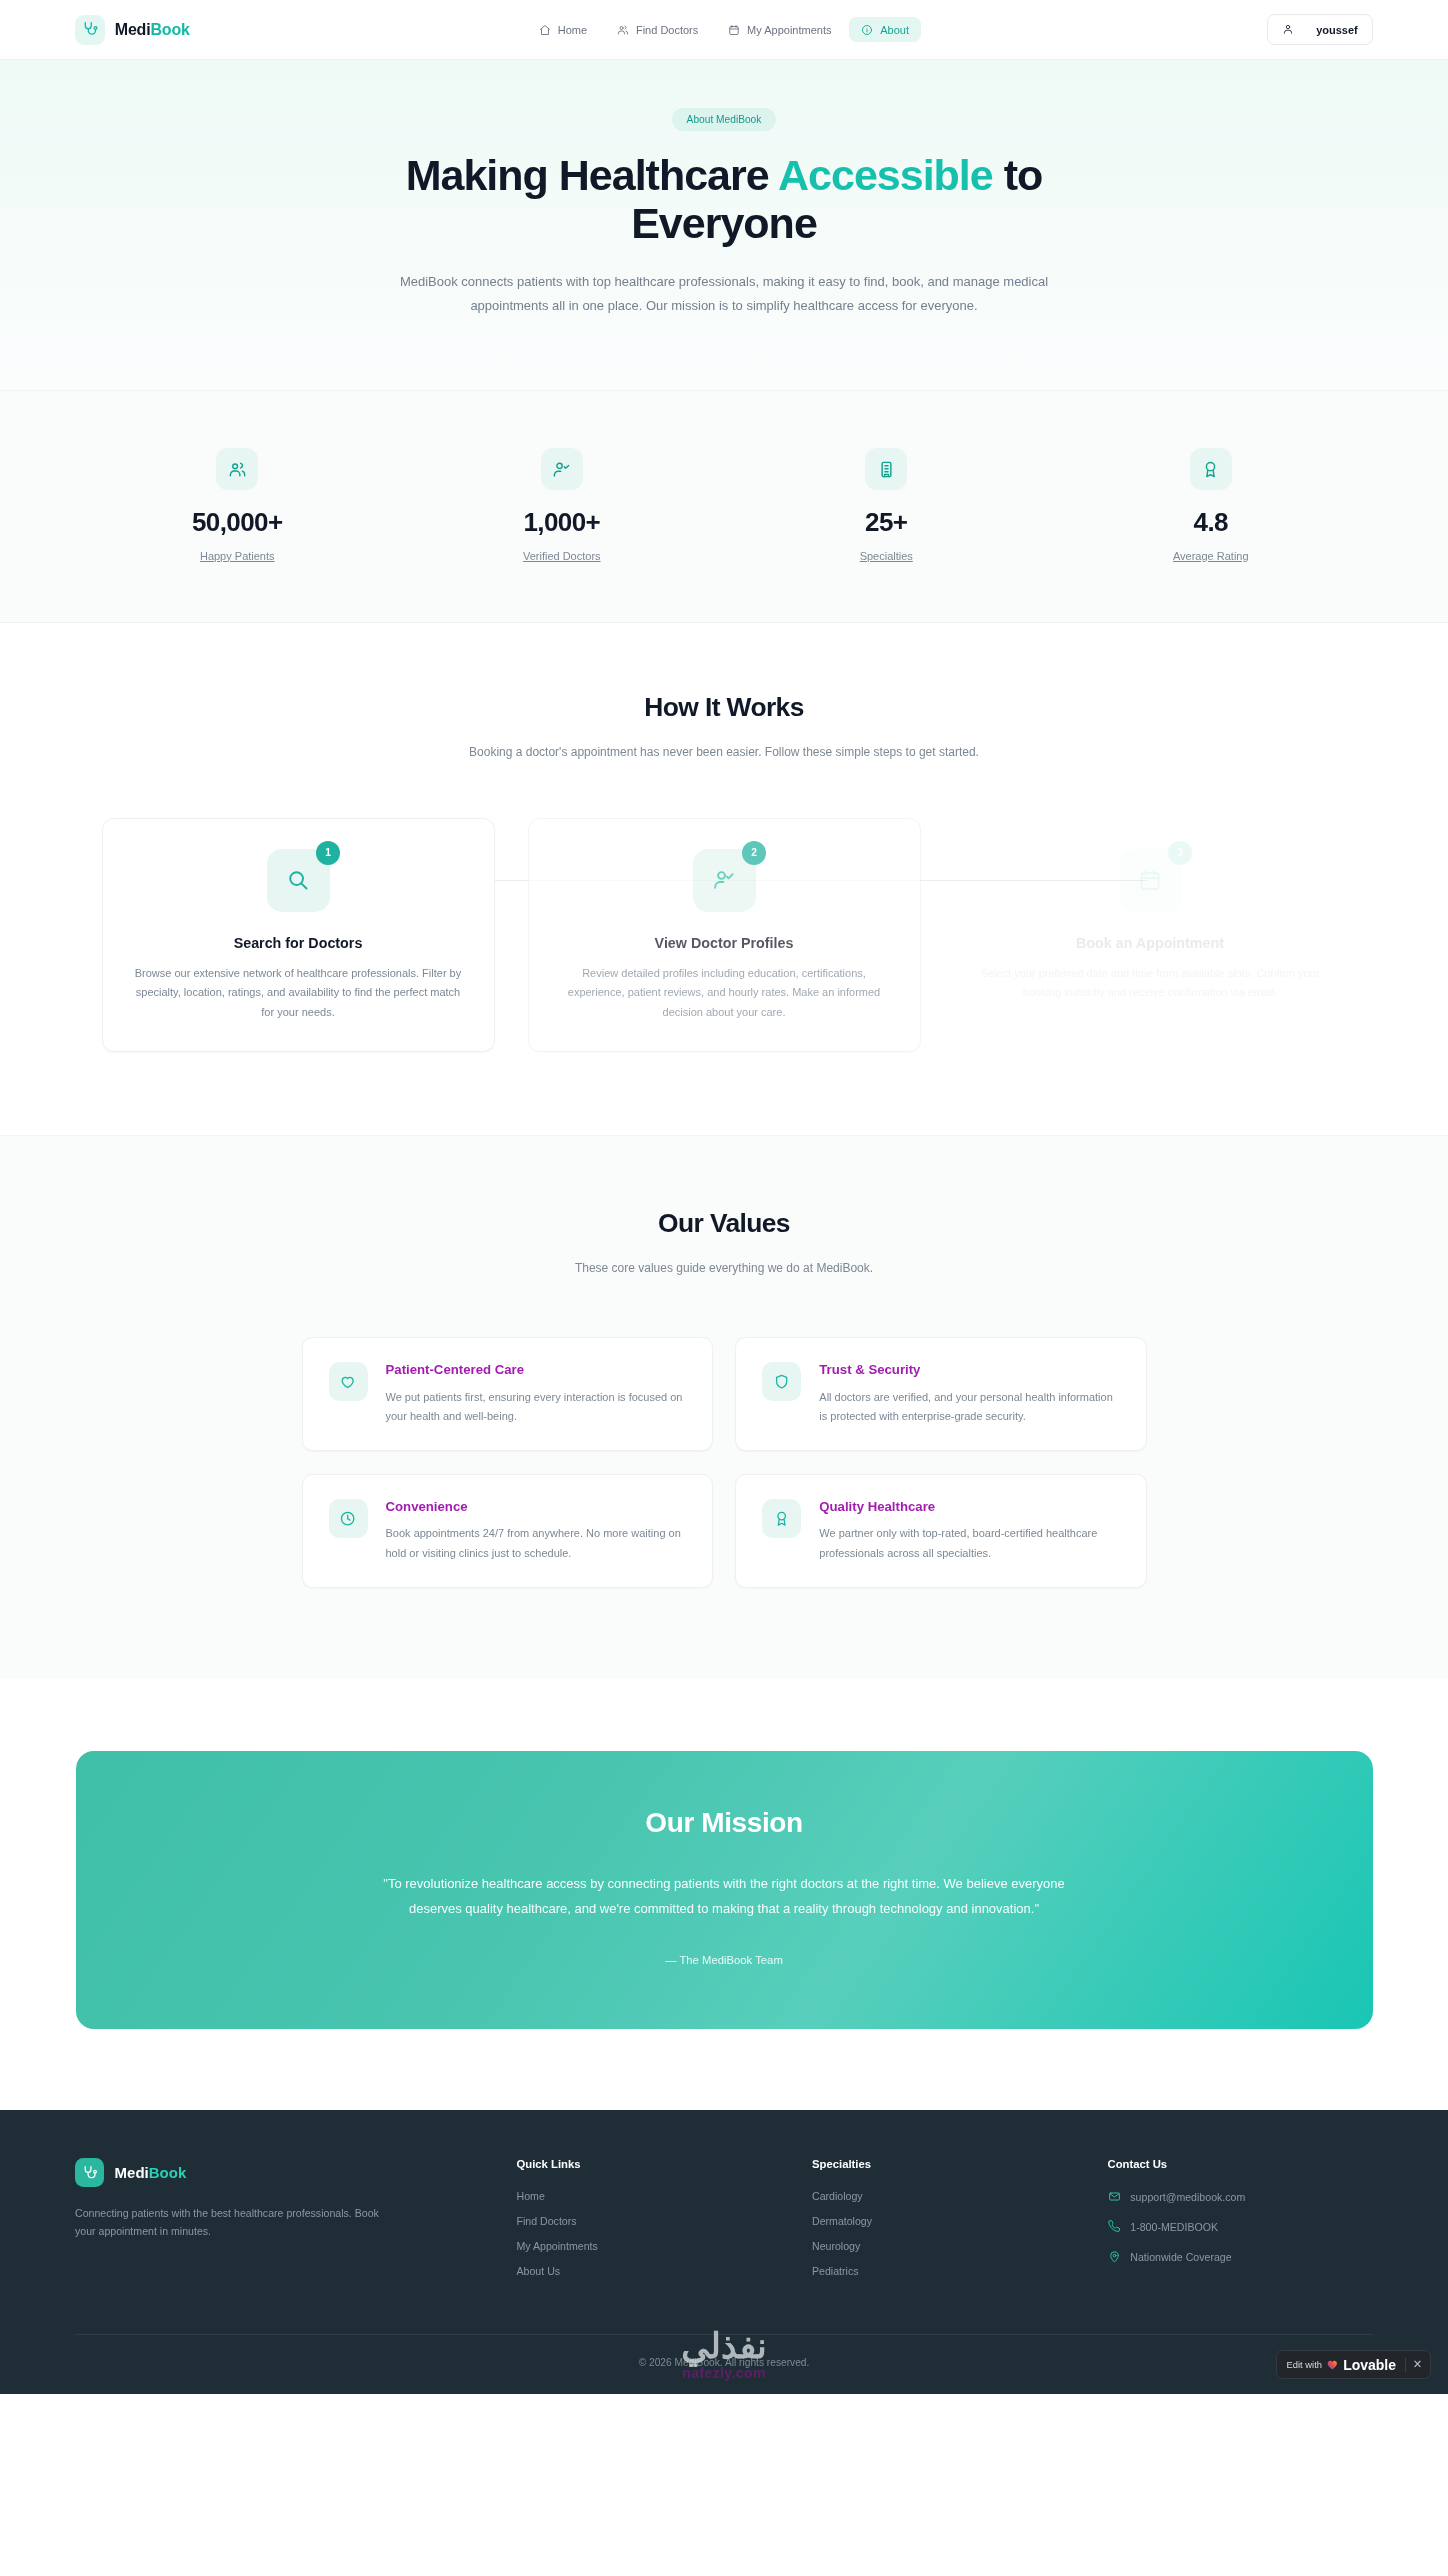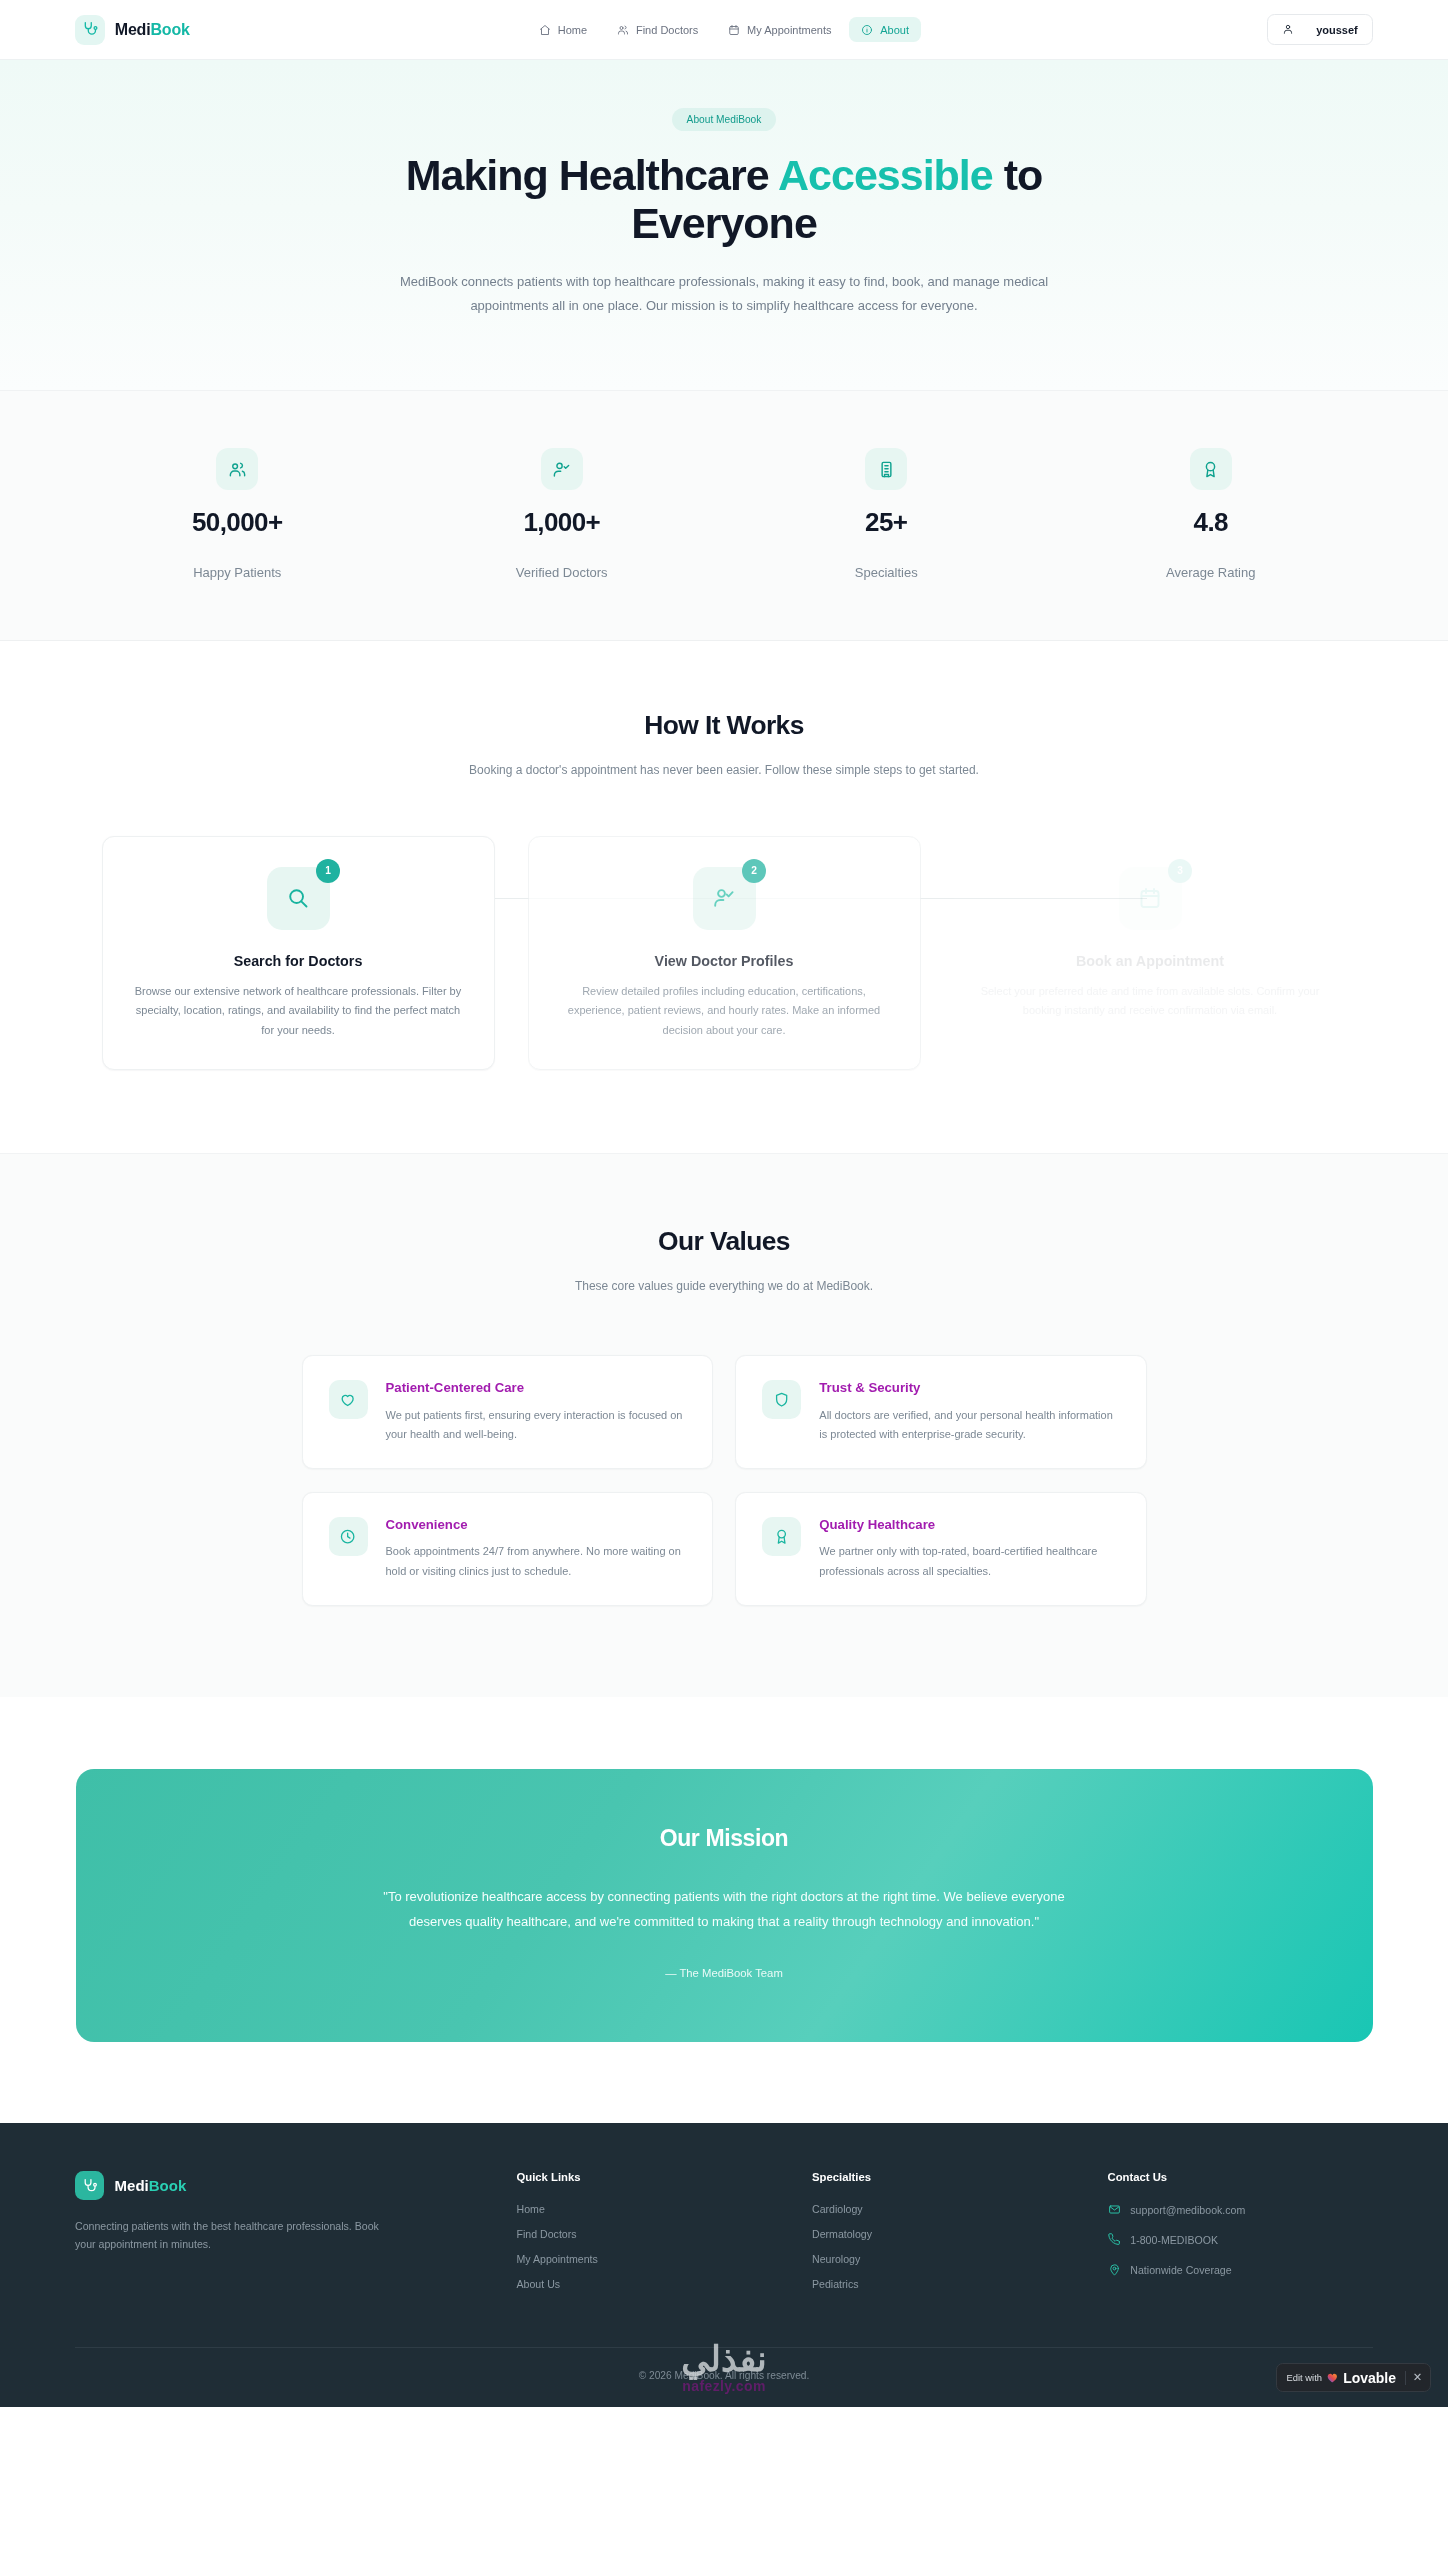--- a/index.html
+++ b/index.html
@@ -84,21 +84,21 @@
     padding: 57px 75px 60px;
     display: grid; grid-template-columns: repeat(4, 1fr);
   }
   .stat { text-align: center; }
   .stat-ico {
     width: 42px; height: 42px; border-radius: 12px;
     background: #e7f6f2; margin: 0 auto 16.6px;
     display: flex; align-items: center; justify-content: center;
   }
   .stat-value { font-size: 26px; font-weight: 700; color: #111827; letter-spacing: -0.6px; }
-  .stat-label { font-size: 13px; color: #7c8894; margin-top: 27px; }
+  .stat-label { font-size: 11px; color: #7c8894; margin-top: 12px; text-decoration: underline; }
 
   
   .sec-head { text-align: center; }
   .sec-head h2 {
     font-size: 26.4px; font-weight: 700; color: #111827; letter-spacing: -0.6px;
   }
   .sec-head p {
     margin: 19.6px auto 0; max-width: 641px;
     font-size: 12px; line-height: 1.8; color: #7c8894;
   }
@@ -157,21 +157,21 @@
   .value p { font-size: 11px; line-height: 1.75; color: #7c8894; }
 
   
   .mission-sec { background: #ffffff; padding: 72px 75px 81px; }
   .mission {
     max-width: 1297px; margin: 0 auto;
     border-radius: 18px; padding: 56px 91px 63px;
     background: linear-gradient(125deg, #3fbfa8 0%, #49c5b0 38%, #57cfbc 62%, #19c6b4 100%);
     text-align: center; color: #fff;
   }
-  .mission h2 { font-size: 23px; font-weight: 700; letter-spacing: -0.4px; margin-bottom: 33px; }
+  .mission h2 { font-size: 28px; font-weight: 700; letter-spacing: -0.4px; margin-bottom: 33px; }
   .mission blockquote {
     font-size: 13px; line-height: 1.9; max-width: 724px; margin: 0 auto;
     color: #f4fffd;
   }
   .mission .attrib { margin-top: 33px; font-size: 11.3px; color: #eafaf7; }
 
   
   .footer { background: #1f2d36; color: #fff; padding: 48px 75px 0; }
   .footer-grid {
     display: grid; grid-template-columns: 1.55fr 1fr 1fr 1fr; gap: 30px;

